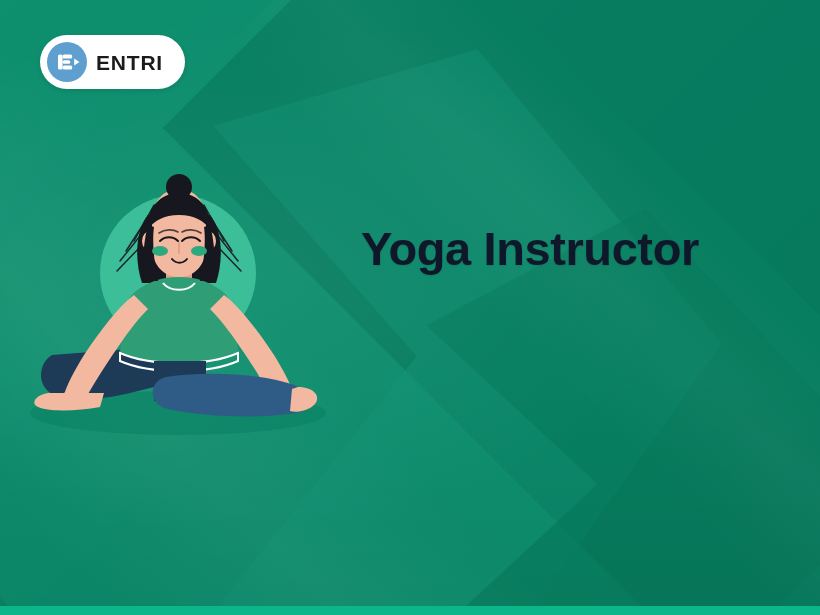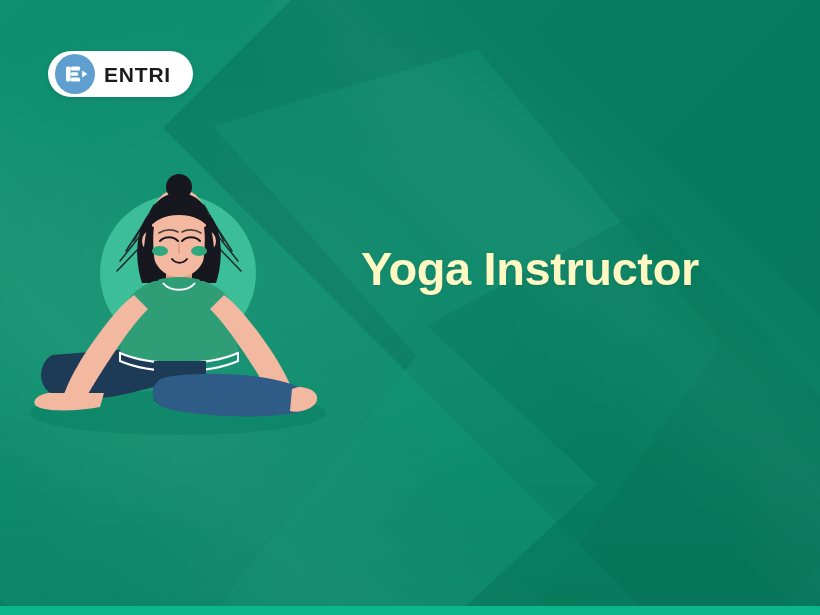--- a/index.html
+++ b/index.html
@@ -96,31 +96,30 @@
     left: 0;
     right: 0;
     bottom: 0;
     height: 9px;
     background: #0bb68b;
   }
 
   
   .logo-pill {
     position: absolute;
-    left: 48px;
+    left: 40px;
     top: 35px;
-    height: 46px;
+    height: 54px;
     padding: 0 22px 0 7px;
     border-radius: 27px;
     background: #ffffff;
     display: flex;
     align-items: center;
     gap: 9px;
     box-shadow: 0 2px 5px rgba(0,0,0,.10);
-    margin-top: 16px;
   }
   .logo-mark {
     width: 40px;
     height: 40px;
     border-radius: 50%;
     background: #5e9fd0;
     display: flex;
     align-items: center;
     justify-content: center;
     flex: 0 0 auto;
@@ -133,27 +132,26 @@
     color: #1b1b1b;
     line-height: 1;
   }
 
   
   .headline {
     position: absolute;
     left: 361px;
     top: 218px;
     width: 430px;
-    color: #fef9c3;
+    color: #0f172a;
     font-size: 47px;
     font-weight: bold;
     line-height: 1.32;
     letter-spacing: -0.4px;
     text-shadow: 0 1px 2px rgba(0,0,0,.10);
-    margin-top: 20px;
   }
   .headline .line { display: block; white-space: nowrap; }
 
   
   .illustration {
     position: absolute;
     left: 8px;
     top: 155px;
     width: 340px;
     height: 300px;

